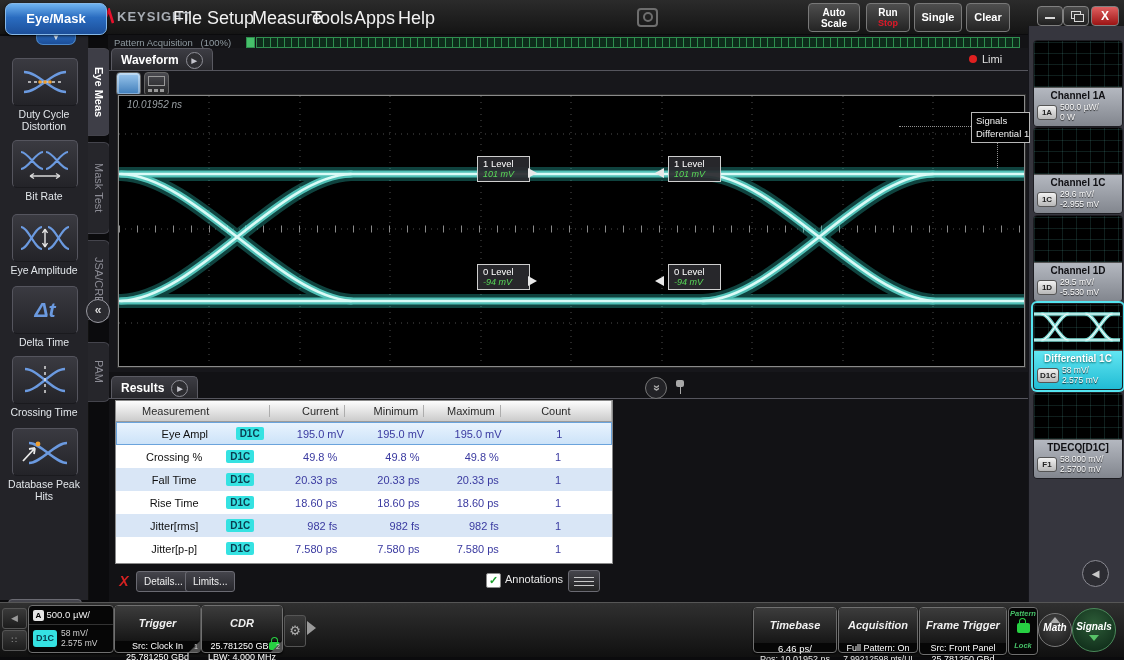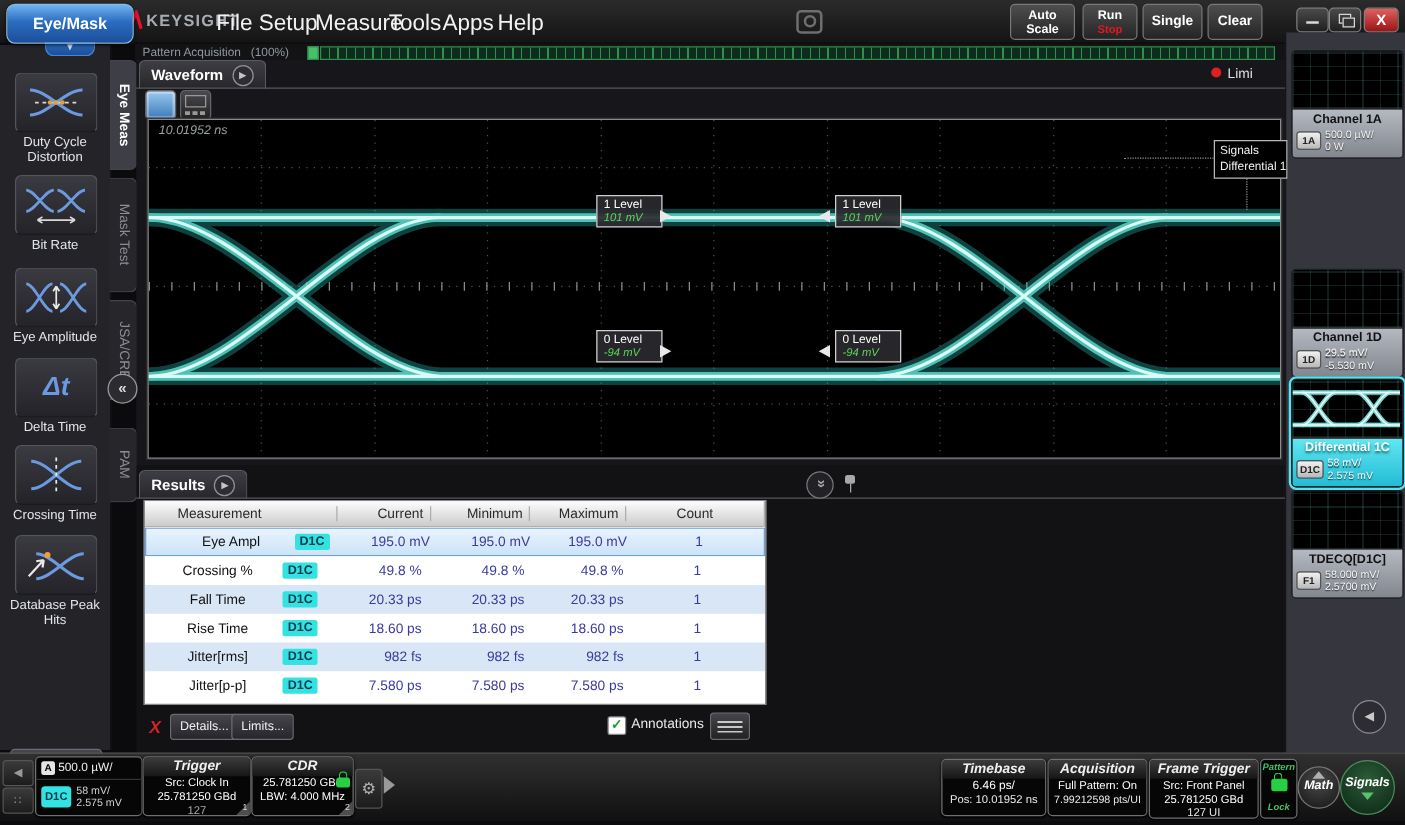--- a/index.html
+++ b/index.html
@@ -124,21 +124,21 @@
   .card.sel .ct{color:#ffffff;text-shadow:0 1px 2px #066;}
   .card.sel{box-shadow:0 0 0 2px #55e4f0;}
   #panelback{position:absolute;left:1082px;top:560px;width:25px;height:25px;border-radius:50%;background:#2c2c32;
         border:1px solid #8a8a92;color:#c8c8c8;font-size:10px;text-align:center;line-height:25px;}
   
   #statusbar{position:absolute;left:0;top:602px;width:1124px;height:54px;background:linear-gradient(#303030,#101010);
         border-top:1px solid #565656;}
   .bpanel{position:absolute;background:#060606;border:1px solid #707070;border-radius:4px;color:#fff;
         text-align:center;font-size:9px;line-height:11px;box-shadow:0 1px 2px #000;}
   .bpanel .ttl{font-style:italic;font-weight:bold;font-size:11px;color:#f0f0f0;
-        background:linear-gradient(#3c3c3c,#161616);border-radius:3px 3px 0 0;padding:1px 0;line-height:13px;}
+        background:linear-gradient(#3c3c3c,#161616);border-radius:3px 3px 0 0;padding:11px 0;line-height:13px;}
   .fold{position:absolute;right:0;bottom:0;width:0;height:0;border-left:11px solid transparent;border-bottom:11px solid #4e4e4e;}
   .foldnum{position:absolute;right:2px;bottom:0px;font-size:7px;color:#d8d8d8;}
   .lock{position:relative;display:inline-block;width:11px;height:8px;background:#27d042;border-radius:2px;}
   .lock::before{content:"";position:absolute;left:2px;top:-5px;width:5px;height:5px;border:1.5px solid #27d042;
         border-bottom:none;border-radius:4px 4px 0 0;}
   .sidemini{position:absolute;left:2px;width:23px;height:19px;background:linear-gradient(#3a3a3a,#1c1c1c);
         border:1px solid #555;border-radius:3px;color:#999;text-align:center;font-size:9px;line-height:19px;}
   .roundbtn{position:absolute;border-radius:50%;text-align:center;color:#fff;font-style:italic;font-weight:bold;}
   
   .tri-up{display:inline-block;width:0;height:0;border-left:5px solid transparent;border-right:5px solid transparent;border-bottom:6px solid #b0b0b0;}
@@ -425,20 +425,30 @@
       <div class="thumb"></div>
       <div class="cardinfo">
         <span class="ct">Channel 1A</span>
         <div class="cardrow">
           <span class="chbadge">1A</span>
           <span class="cardvals"><span>500.0 µW/</span><br><span>0 W</span></span>
         </div>
       </div>
     </div>
 
+    <div class="card" style="top:101px">
+      <div class="thumb"></div>
+      <div class="cardinfo">
+        <span class="ct">Channel 1C</span>
+        <div class="cardrow">
+          <span class="chbadge">1C</span>
+          <span class="cardvals"><span>29.6 mV/</span><br><span>-2.955 mV</span></span>
+        </div>
+      </div>
+    </div>
 
     <div class="card" style="top:189px">
       <div class="thumb"></div>
       <div class="cardinfo">
         <span class="ct">Channel 1D</span>
         <div class="cardrow">
           <span class="chbadge">1D</span>
           <span class="cardvals"><span>29.5 mV/</span><br><span>-5.530 mV</span></span>
         </div>
       </div>

